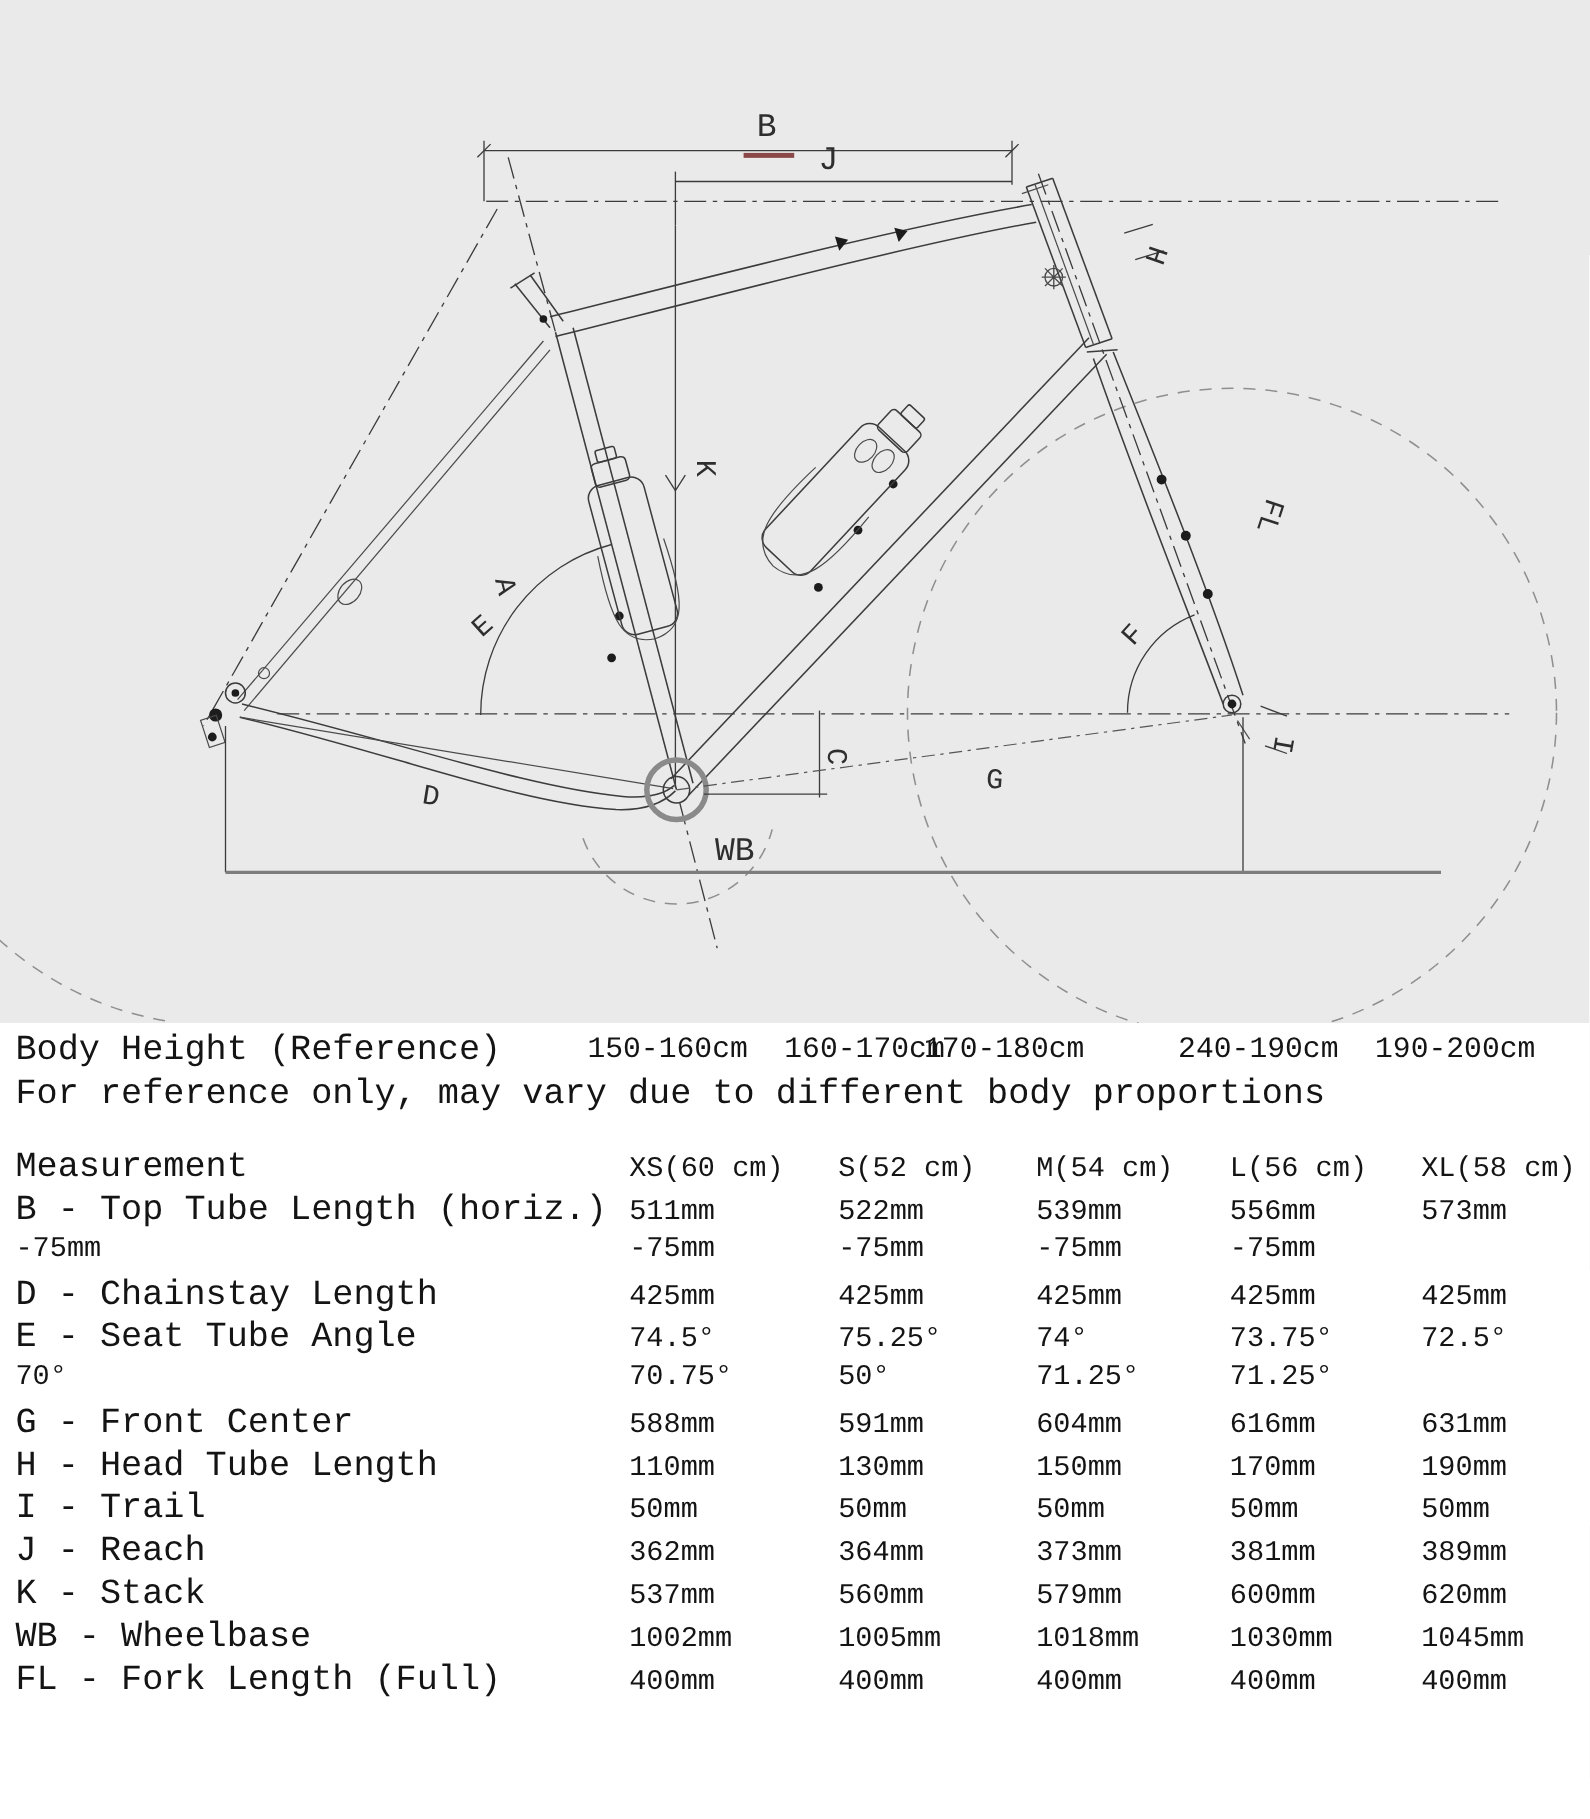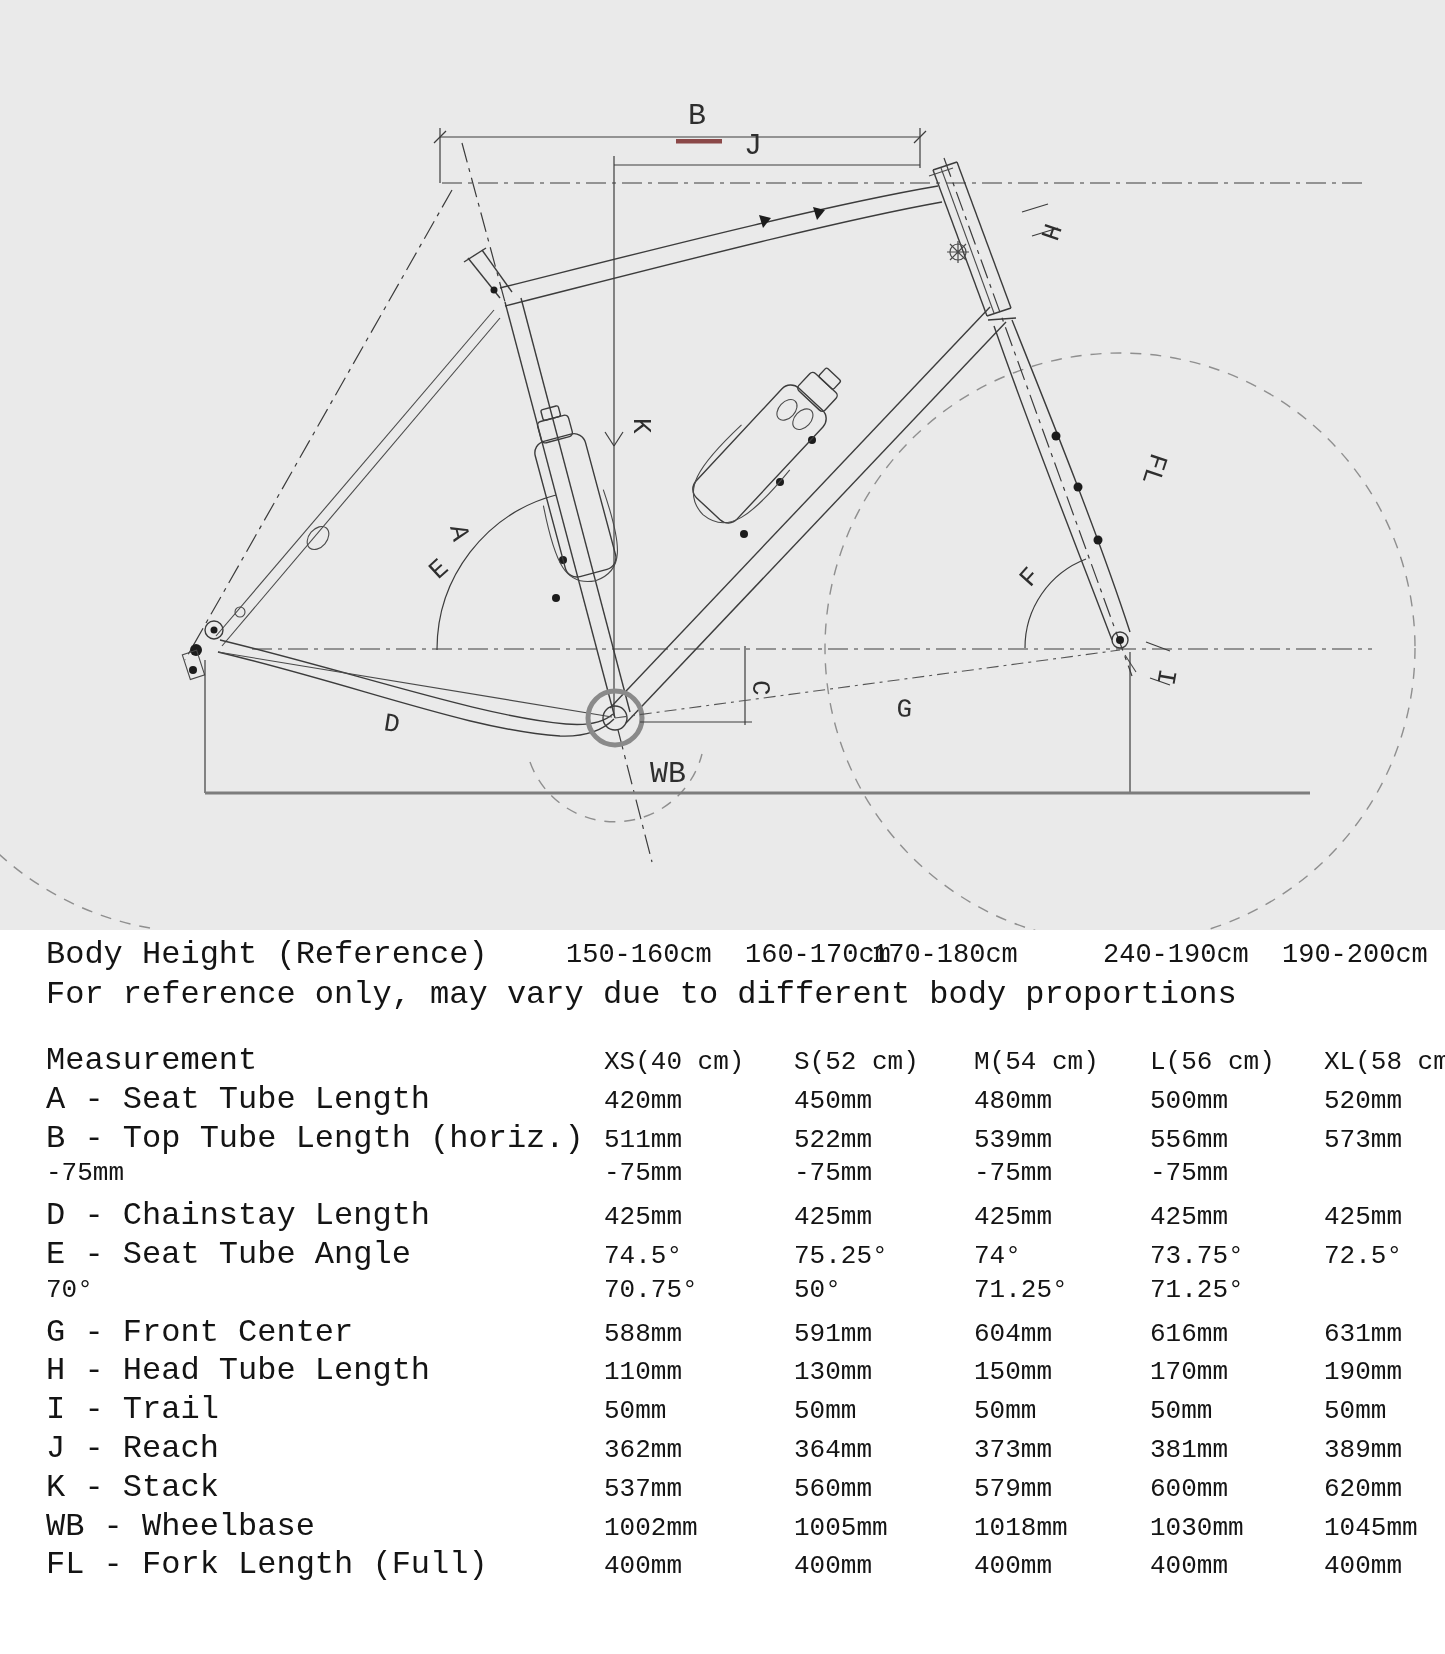--- a/index.html
+++ b/index.html
@@ -17,21 +17,21 @@
   svg .dim{stroke:#3c3c3c;stroke-width:1.2;fill:none;}
   svg .dashdot{stroke:#3c3c3c;stroke-width:1.2;fill:none;stroke-dasharray:20 6 4 6;}
   svg .dash{stroke:#8f8f8f;stroke-width:1.4;fill:none;stroke-dasharray:11 9;}
   svg .dashthin{stroke:#555;stroke-width:1.1;fill:none;stroke-dasharray:12 5 3 5;}
   svg .graythick{stroke:#7d7d7d;stroke-width:3;fill:none;}
   svg text{font-family:"Liberation Mono","DejaVu Sans Mono",monospace;fill:#2e2e2e;}
   svg .lbl{font-size:30px;}
   svg .lbl-s{font-size:26px;}
   svg .blk{fill:#1c1c1c;stroke:none;}
 
-  .text-block{position:relative;padding-top:6px;margin-left:32px;}
+  .text-block{position:relative;padding-top:6px;}
   .bh-line{position:relative;height:40px;}
   .bh-line .bh-label{position:absolute;left:14px;top:0;font-size:32px;white-space:pre;}
   .bh-line .bh-range{position:absolute;top:4px;font-size:27px;white-space:pre;}
   .note-line{position:relative;height:40px;padding-left:31px;}
   .note-line span{position:absolute;left:14px;top:0;font-size:32px;white-space:pre;}
   .spacer{height:26px;}
   .geo-table{position:relative;}
   .grow{
     display:grid;
     grid-template-columns:558px 190px 180px 176px 174px auto;
@@ -254,35 +254,27 @@
     <div class="note-line">
       <span>For reference only, may vary due to different body proportions</span>
     </div>
 
     <div class="spacer"></div>
 
     <div class="geo-table">
 
       <div class="grow">
         <span class="c-label">Measurement</span>
-        <span class="c-val">XS(40 cm)</span>
+        <span class="c-val">XS(60 cm)</span>
         <span class="c-val">S(52 cm)</span>
         <span class="c-val">M(54 cm)</span>
         <span class="c-val">L(56 cm)</span>
         <span class="c-val">XL(58 cm)</span>
       </div>
 
-      <div class="grow">
-        <span class="c-label">A - Seat Tube Length</span>
-        <span class="c-val">420mm</span>
-        <span class="c-val">450mm</span>
-        <span class="c-val">480mm</span>
-        <span class="c-val">500mm</span>
-        <span class="c-val">520mm</span>
-      </div>
 
       <div class="grow">
         <span class="c-label">B - Top Tube Length (horiz.)</span>
         <span class="c-val">511mm</span>
         <span class="c-val">522mm</span>
         <span class="c-val">539mm</span>
         <span class="c-val">556mm</span>
         <span class="c-val">573mm</span>
       </div>
 

